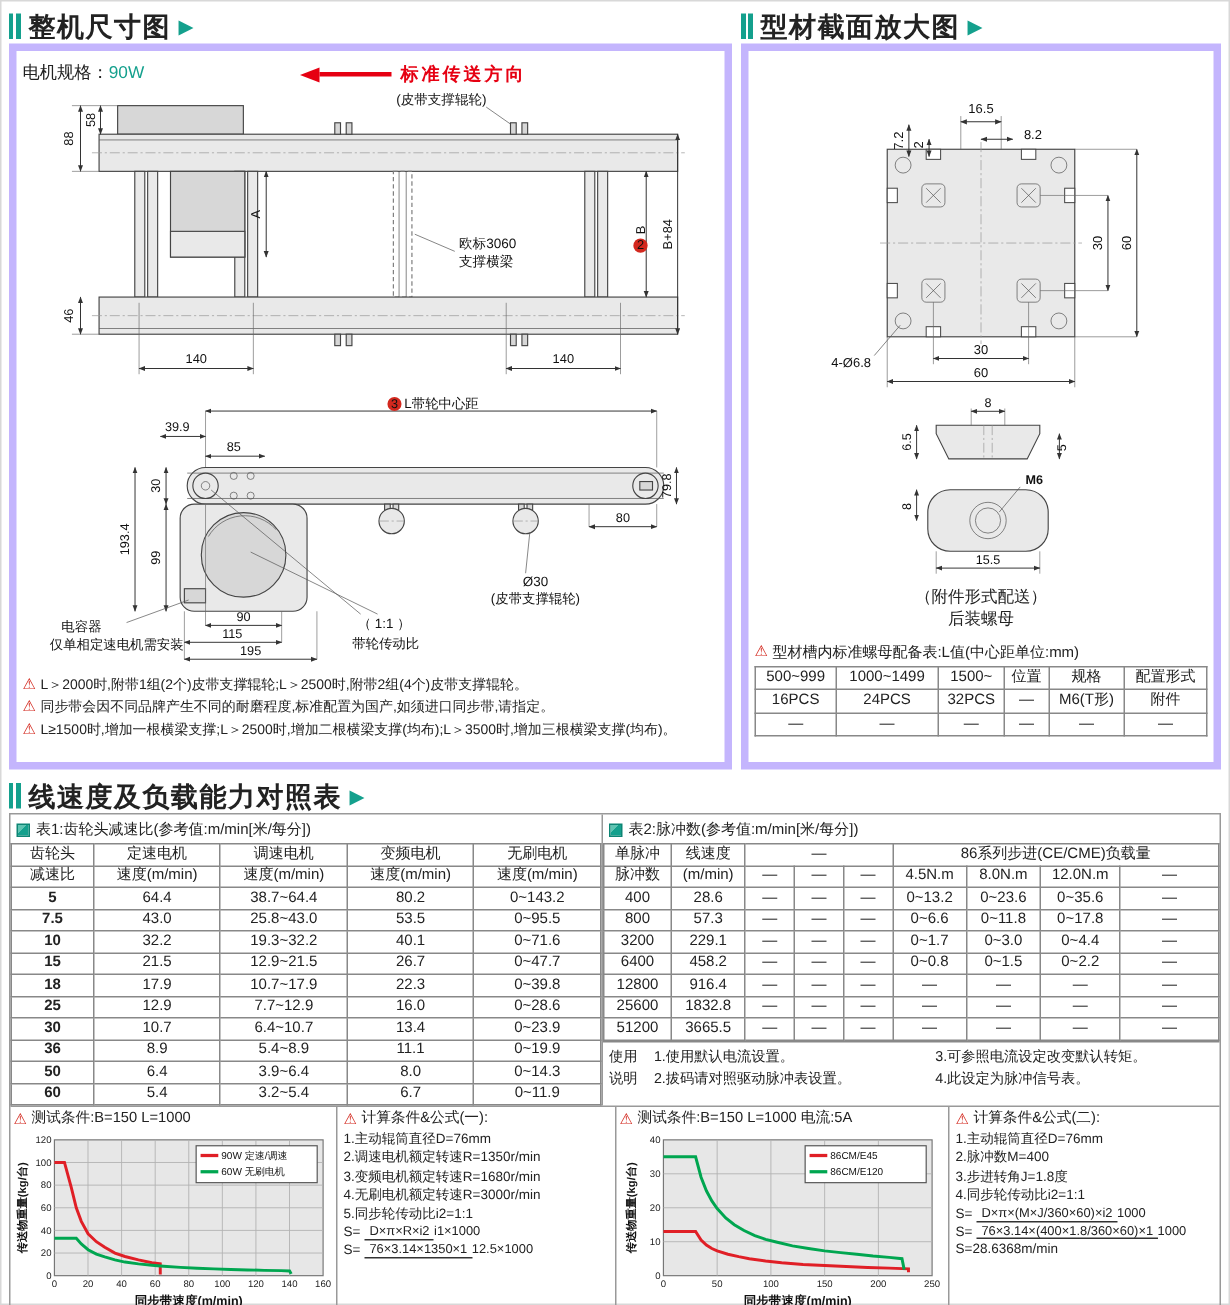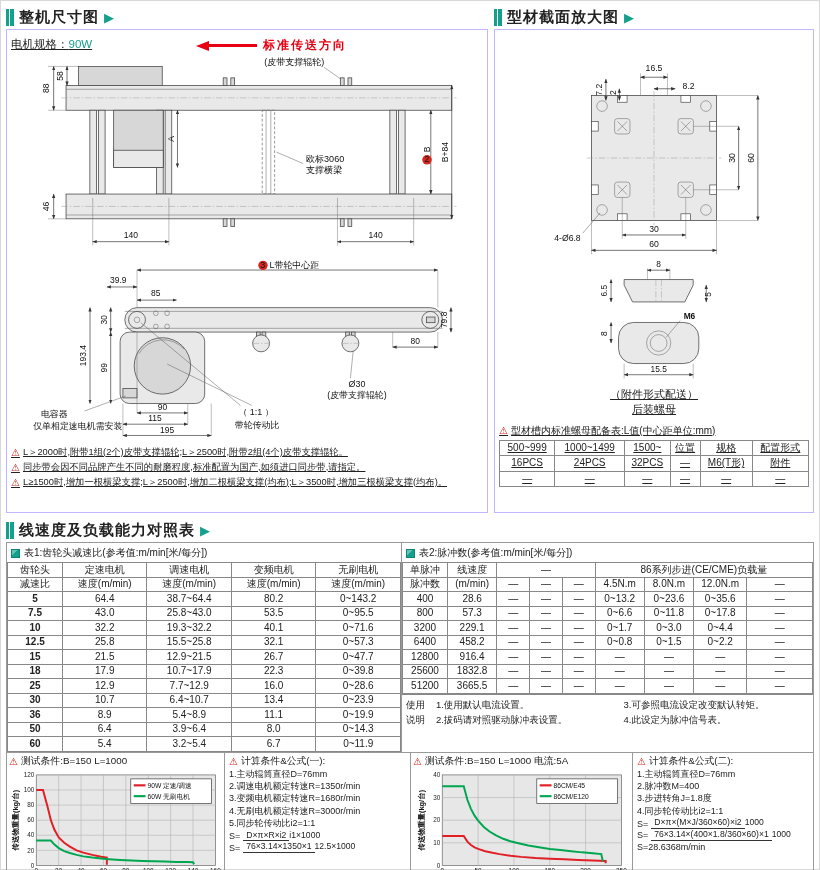--- a/index.html
+++ b/index.html
@@ -5,23 +5,23 @@
   * { box-sizing: border-box; margin: 0; padding: 0; }
   html,body { width: 820px; height: 870px; background:#fff; overflow:hidden;
     font-family:"Liberation Sans","DejaVu Sans",sans-serif; color:#222; }
   .page { width:820px; height:870px; padding:5px; border:1px solid #d8d8d8; background:#fff; }
   .toprow { display:flex; gap:6px; height:508px; }
   .panel.left { width:482px; }
   .panel.right { flex:1; }
   .hdr { display:flex; align-items:center; gap:5px; height:23px; }
   .bars { width:8px; height:17px;
     background:linear-gradient(90deg,#14a08d 0 3px,#fff 3px 4.5px,#14a08d 4.5px 8px); }
-  .hdr-t { font-weight:bold; font-size:15px; color:#222; letter-spacing:1px; }
+  .hdr-t { font-weight:bold; font-size:18px; color:#222; letter-spacing:1px; }
   .hdr-arrow { color:#14a08d; font-size:13px; font-weight:bold; }
-  .panel-body { border:1px solid #c4b5fd; background:#fff; height:calc(100% - 24px); padding:3px 4px; overflow:hidden;text-decoration:underline; }
+  .panel-body { border:5px solid #c4b5fd; background:#fff; height:calc(100% - 24px); padding:3px 4px; overflow:hidden; }
   .teal { color:#14a08d; }
   .motor-row { position:relative; height:22px; font-size:11.5px; padding-top:4px; }
   .dir { position:absolute; left:185px; top:4px; display:flex; align-items:center; }
   .arr-head { width:0; height:0; border-top:5px solid transparent; border-bottom:5px solid transparent;
     border-right:13px solid #e60012; }
   .arr-shaft { width:48px; height:3px; background:#e60012; }
   .dir-t { color:#e60012; font-weight:bold; font-size:12px; margin-left:6px; letter-spacing:2px; }
   .dwg { display:block; width:100%; }
   .dwg1 { height:200px; } .dwg2 { height:188px; }
   .dwg text { fill:#111; font-size:9px; }
@@ -426,27 +426,20 @@
                   <td>0~95.5</td>
                 </tr>
                 <tr>
                   <td class="c0">10</td>
                   <td>32.2</td>
                   <td>19.3~32.2</td>
                   <td>40.1</td>
                   <td>0~71.6</td>
                 </tr>
                 <tr>
-                  <td class="c0">12.5</td>
-                  <td>25.8</td>
-                  <td>15.5~25.8</td>
-                  <td>32.1</td>
-                  <td>0~57.3</td>
-                </tr>
-                <tr>
                   <td class="c0">15</td>
                   <td>21.5</td>
                   <td>12.9~21.5</td>
                   <td>26.7</td>
                   <td>0~47.7</td>
                 </tr>
                 <tr>
                   <td class="c0">18</td>
                   <td>17.9</td>
                   <td>10.7~17.9</td>

